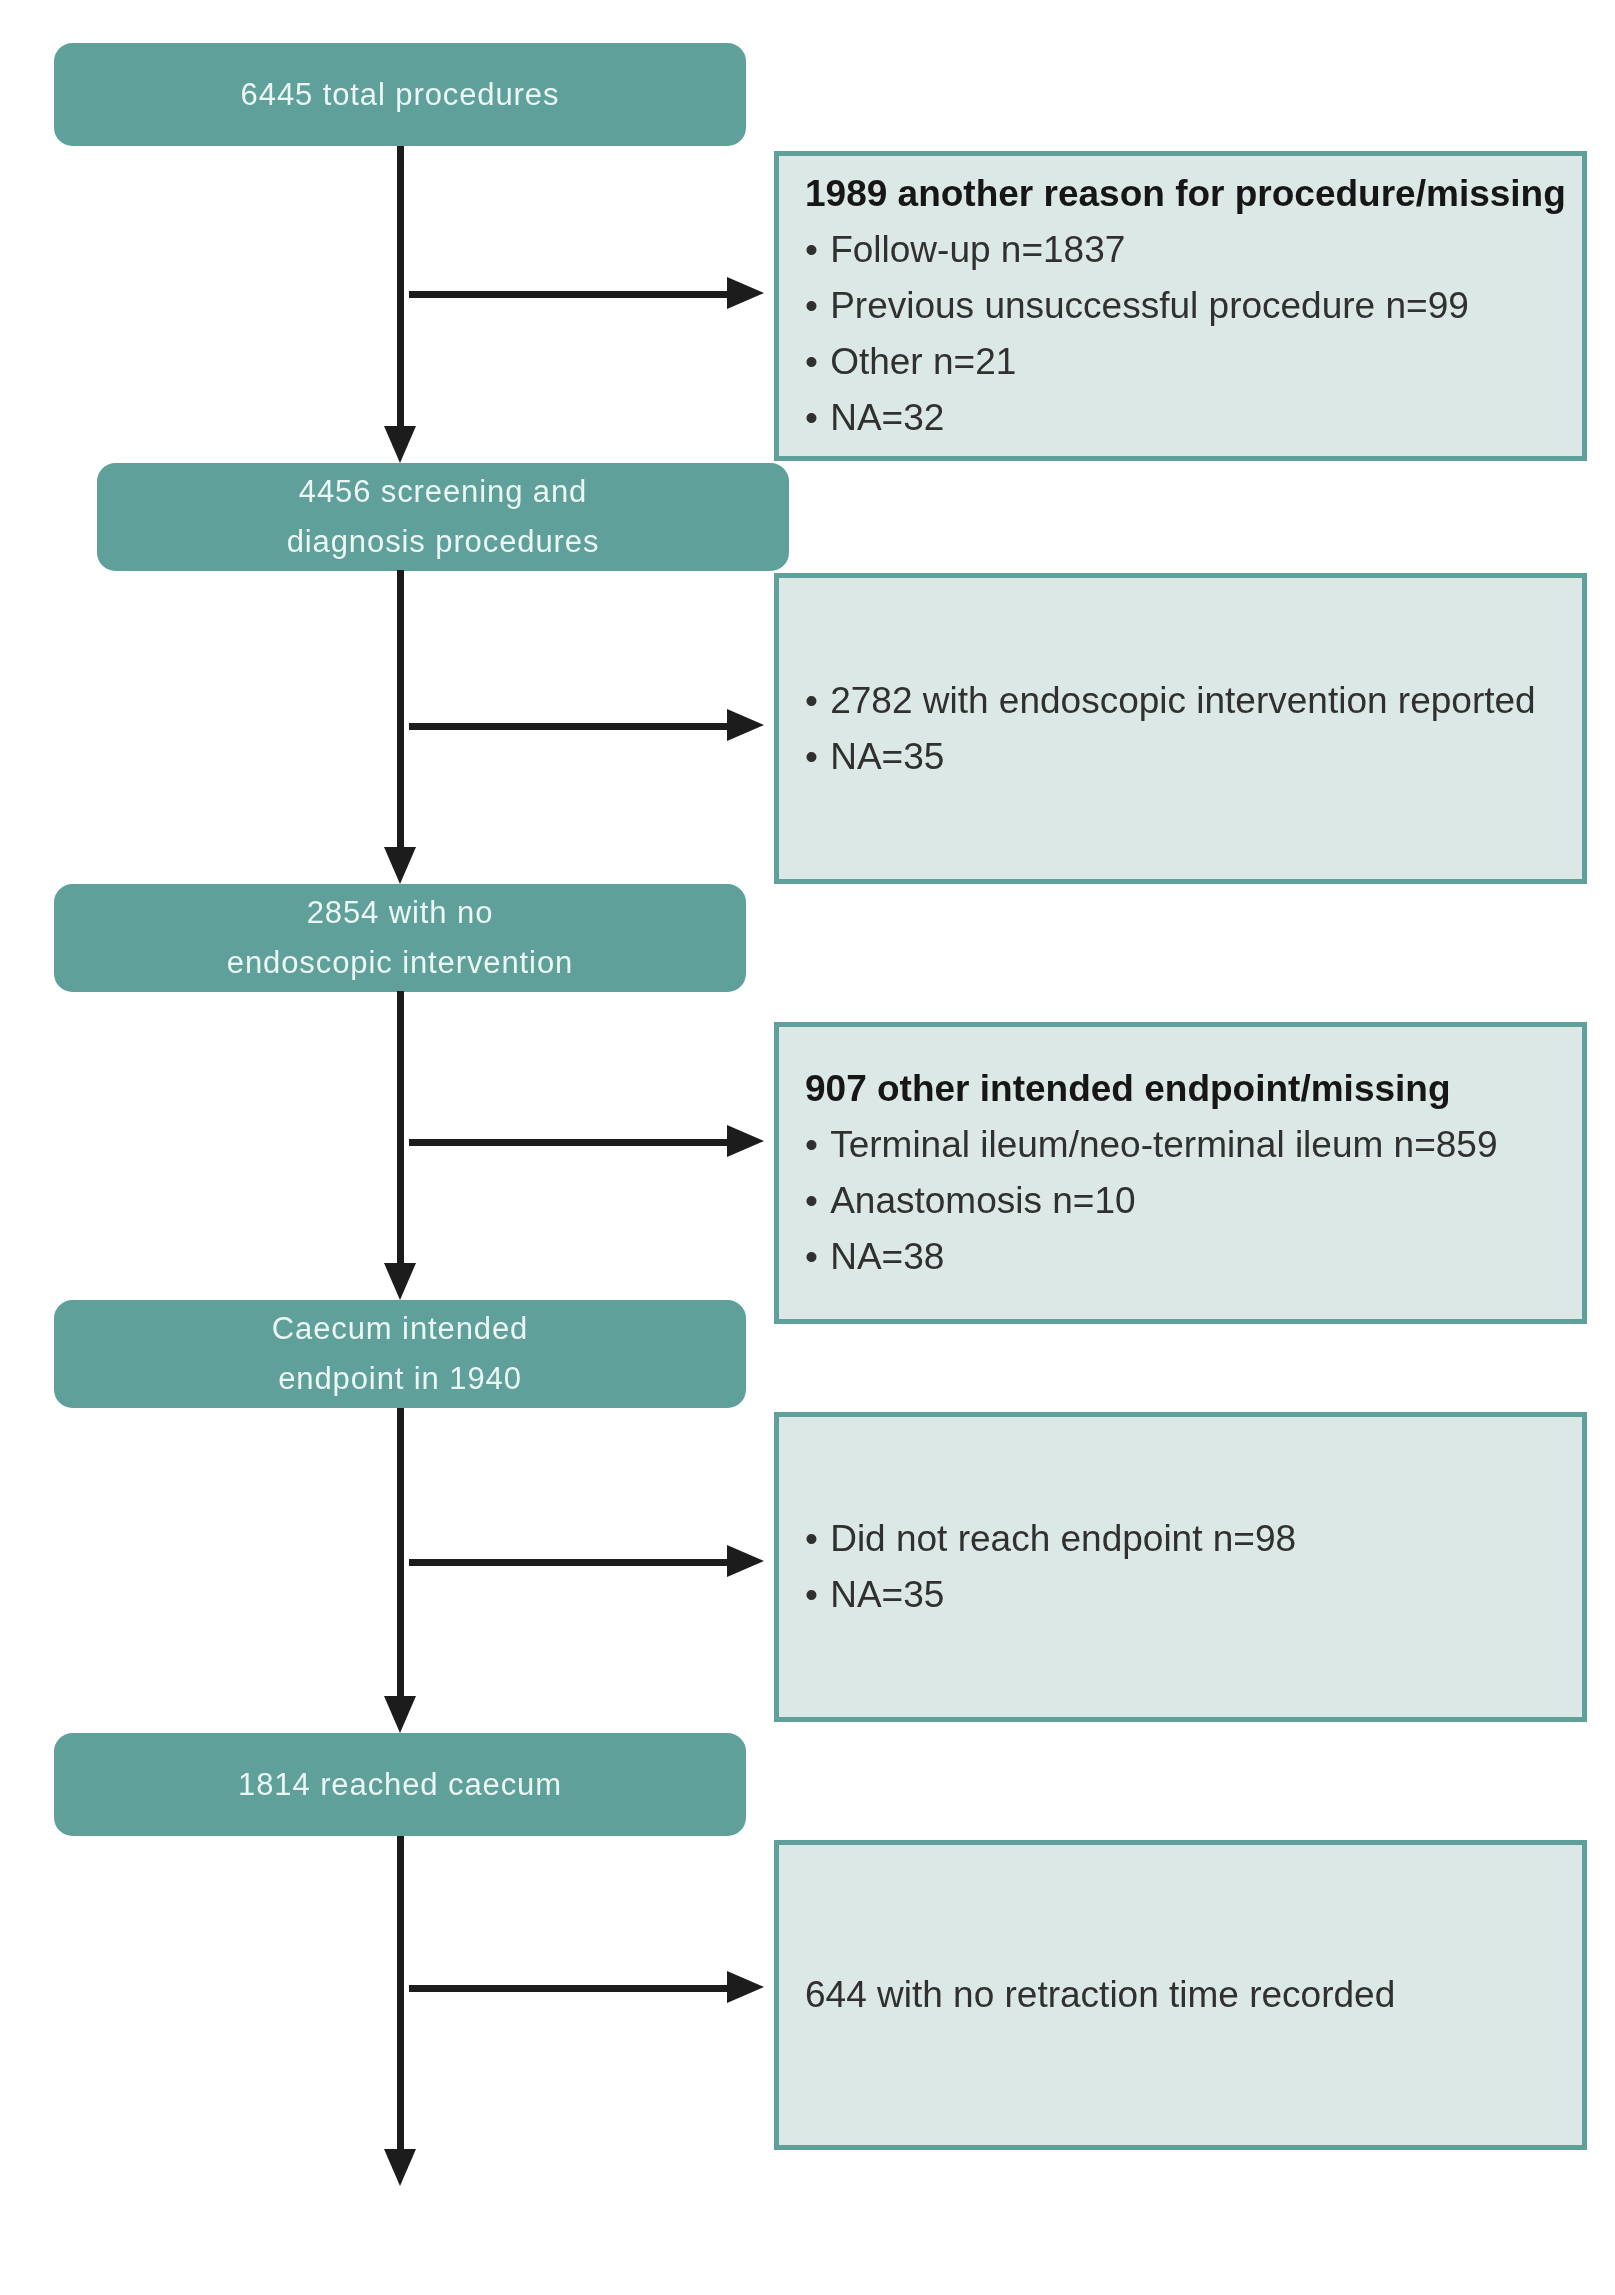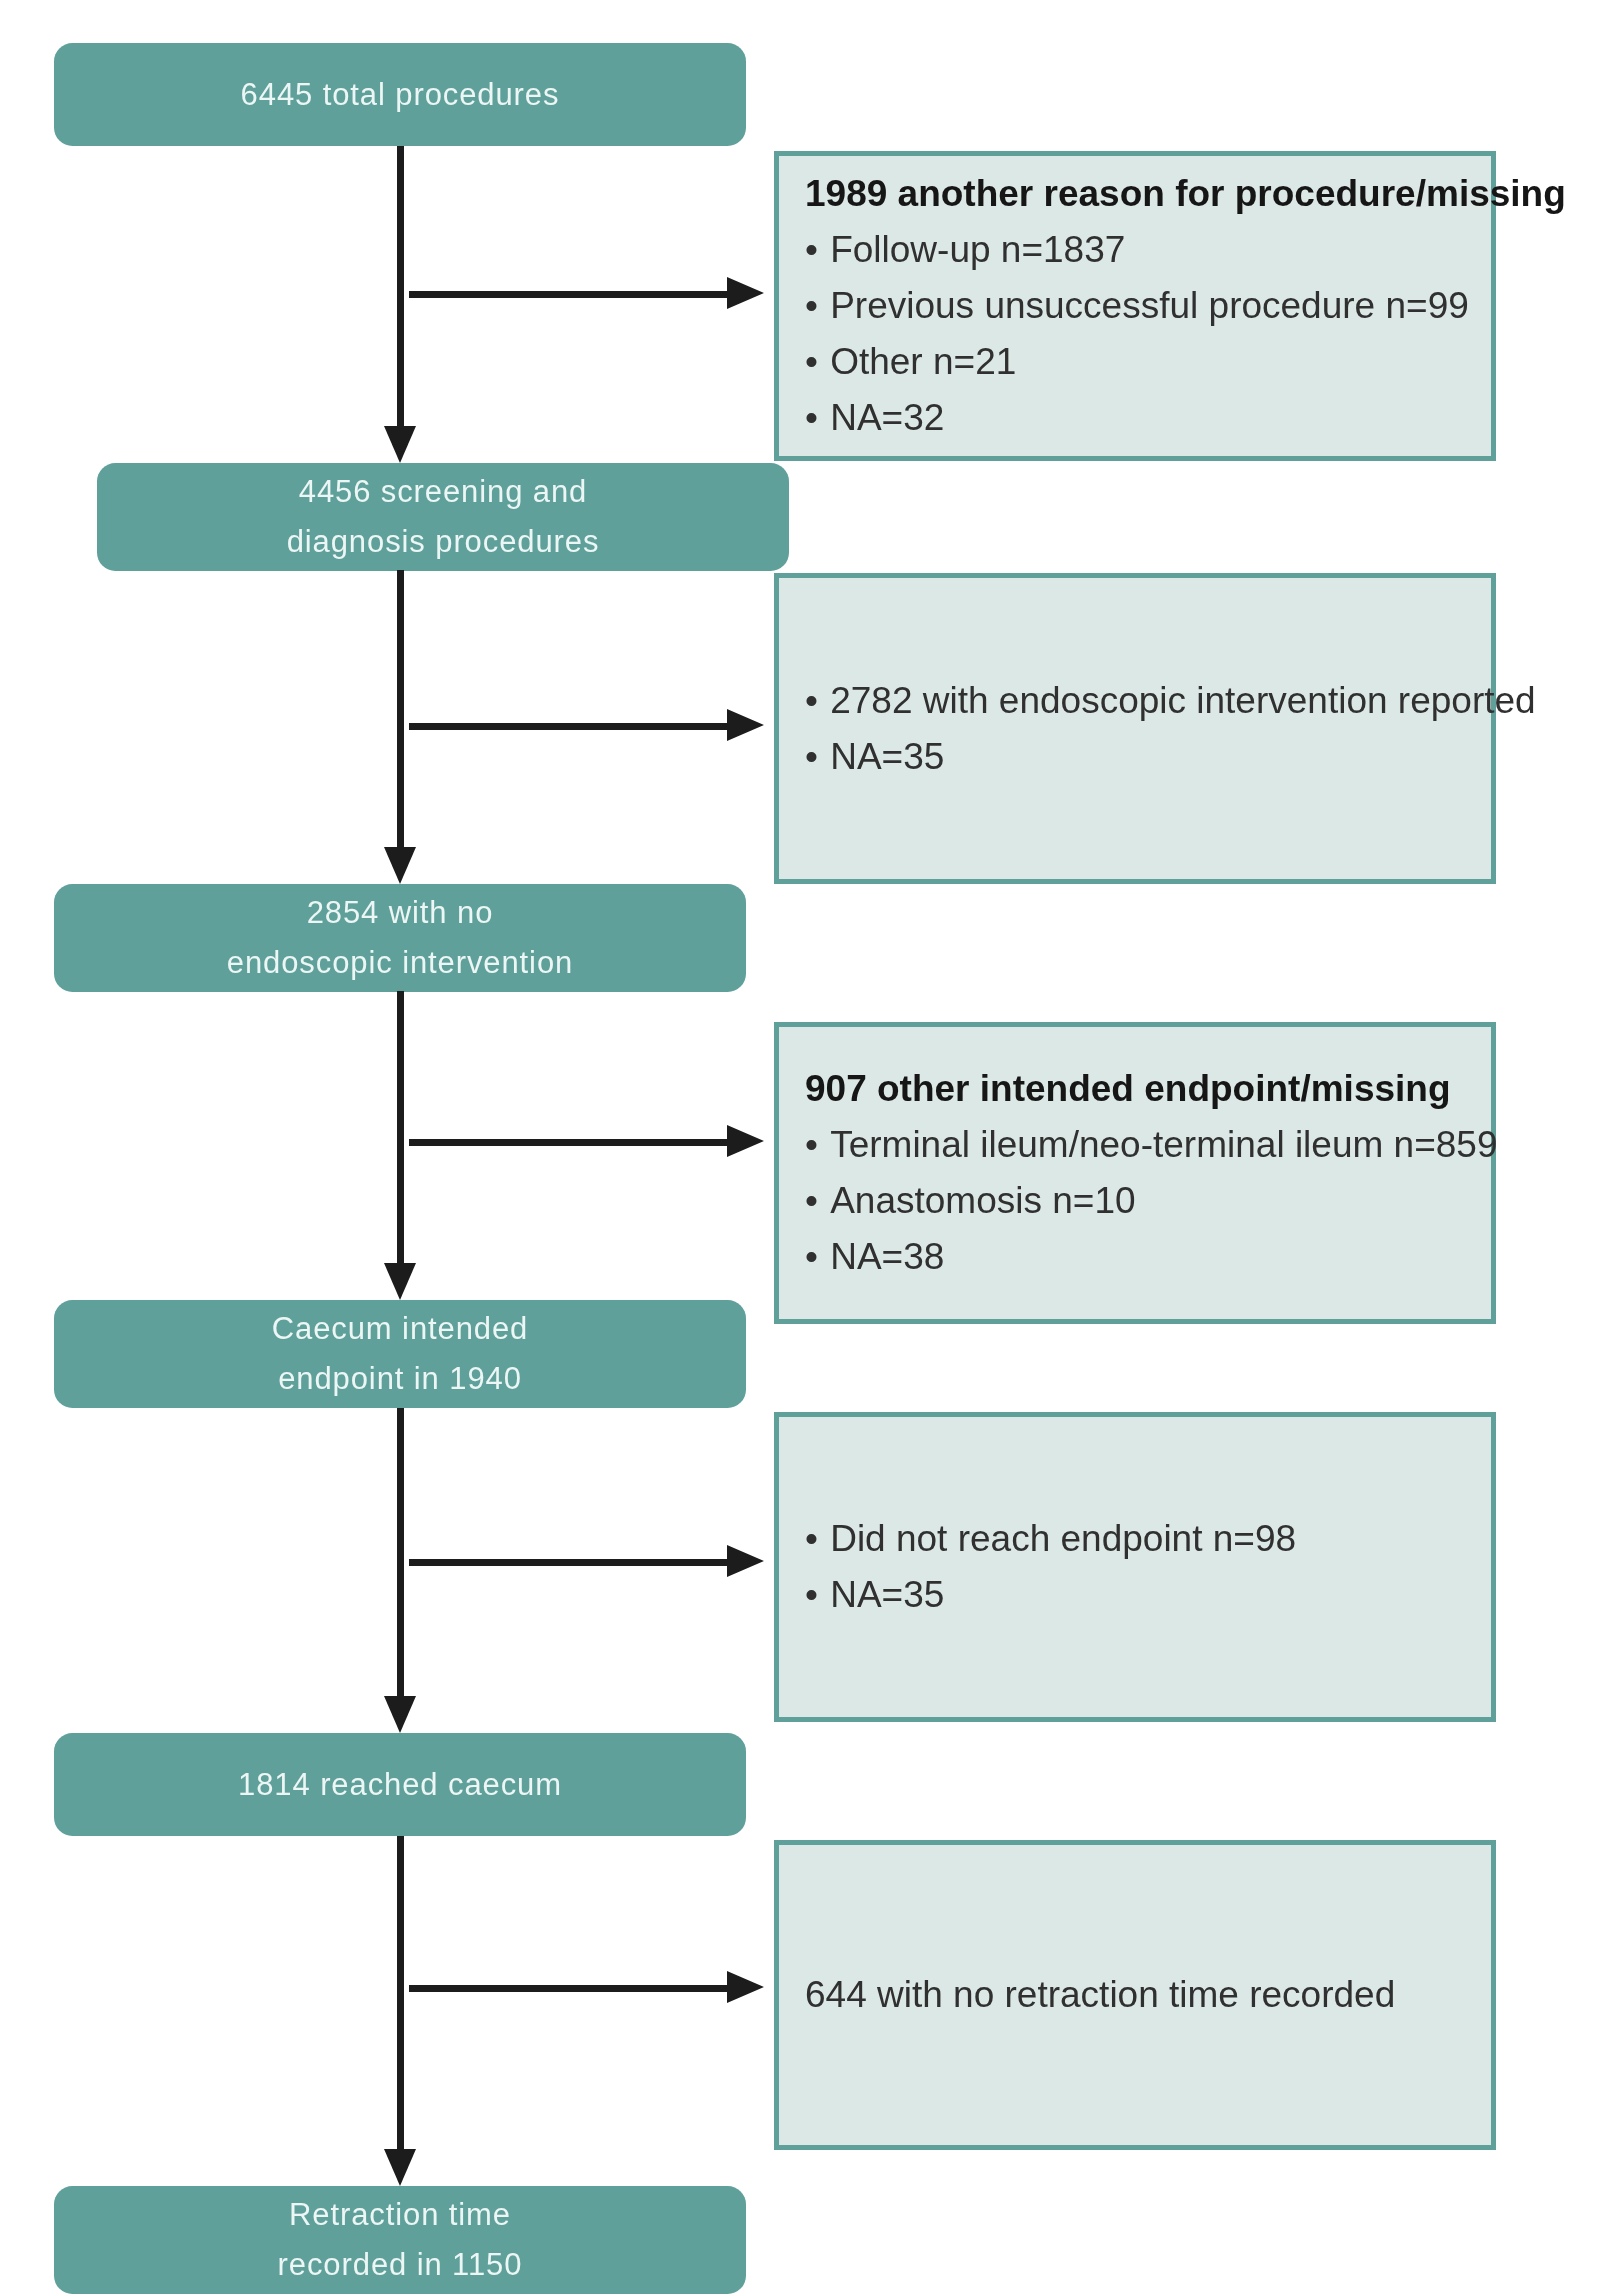--- a/index.html
+++ b/index.html
@@ -27,21 +27,21 @@
     font-size: 31px;
     line-height: 50px;
     letter-spacing: 0.9px;
     text-align: center;
     white-space: pre-line;
   }
   
   .note-box {
     position: absolute;
     left: 774px;
-    width: 722px;
+    width: 813px;
     background: #dce8e5;
     border: 5.5px solid #5fa09b;
     box-sizing: border-box;
     display: flex;
     flex-direction: column;
     justify-content: center;
     padding: 6.1px 9.8px 6.1px 26px;
     color: #303030;
     font-size: 37px;
     line-height: 56px;
@@ -100,24 +100,20 @@
     <div class="box-label">2854 with no
 endoscopic intervention</div>
   </div>
   <div class="main-box" style="top:1300px;height:108px;">
     <div class="box-label">Caecum intended
 endpoint in 1940</div>
   </div>
   <div class="main-box" style="top:1733px;height:103px;">
     <div class="box-label">1814 reached caecum</div>
   </div>
-  <div class="main-box" style="top:2186px;height:108px;">
-    <div class="box-label">Retraction time
-recorded in 1150</div>
-  </div>
 
   <div class="note-box" style="top:151px;height:310px;">
     <div class="note-header">1989 another reason for procedure/missing</div>
     <div class="note-item bulleted">Follow-up n=1837</div>
     <div class="note-item bulleted">Previous unsuccessful procedure n=99</div>
     <div class="note-item bulleted">Other n=21</div>
     <div class="note-item bulleted">NA=32</div>
   </div>
 
   <div class="note-box" style="top:573px;height:311px;">

